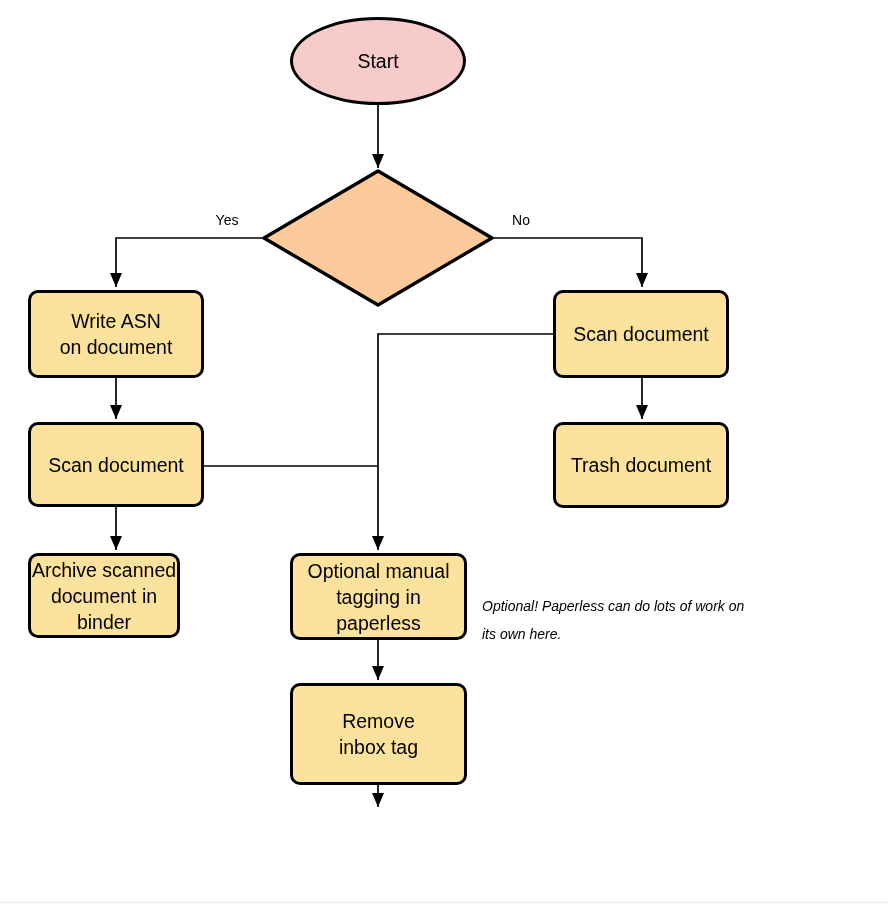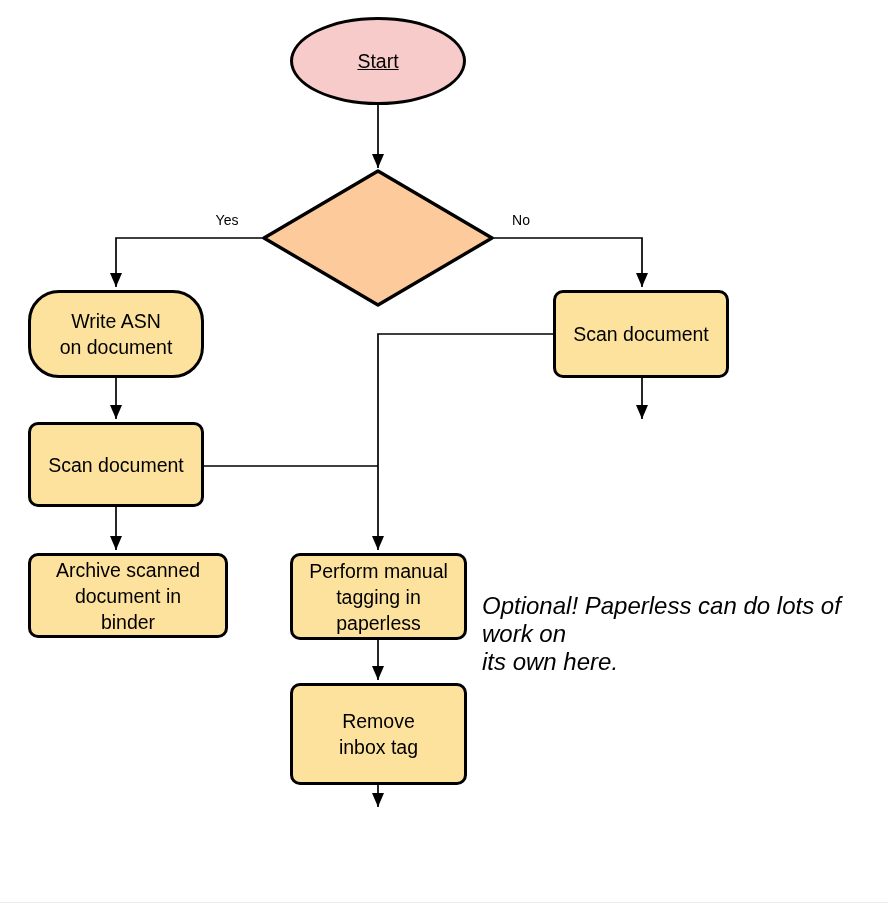--- a/index.html
+++ b/index.html
@@ -44,42 +44,41 @@
     line-height: 26px;
     white-space: pre-line;
   }
   .process {
     border: 3px solid #000000;
     border-radius: 10px;
   }
   .terminator {
     border: 3.4px solid #000000;
     border-radius: 50%;
-    text-decoration: underline;
   }
   .diamond-label {
     position: absolute;
     display: flex;
     align-items: center;
     justify-content: center;
     text-align: center;
     font-size: 19.5px;
     line-height: 25px;
     white-space: pre-line;
   }
   .edge-label {
     position: absolute;
     width: 64px;
     text-align: center;
     font-size: 14px;
     line-height: 22px;
   }
   .annotation {
     position: absolute;
-    font-size: 24px;
+    font-size: 14px;
     line-height: 28px;
     font-style: italic;
     white-space: pre-line;
     text-align: left;
   }
   .bottom-rule {
     position: absolute;
     left: 0;
     width: 888px;
     height: 1px;
@@ -111,42 +110,45 @@
 
   <div class="node terminator" style="left: 290px; top: 17px; width: 176px; height: 88px; background-color: rgb(248, 203, 203);">
     <span>Start</span>
   </div>
 
 
   <div class="edge-label" style="left:195px; top:209px;">Yes</div>
 
   <div class="edge-label" style="left:489px; top:209px;">No</div>
 
-  <div class="node process" style="left: 28px; top: 290px; width: 176px; height: 88px; background-color: rgb(253, 226, 158); border-radius: 31px;">
+  <div class="node process" style="left: 28px; top: 290px; width: 176px; height: 88px; background-color: rgb(253, 226, 158);">
     <span>Write ASN
 on document</span>
   </div>
 
   <div class="node process" style="left: 28px; top: 422px; width: 176px; height: 85px; background-color: rgb(253, 226, 158);">
     <span>Scan document</span>
   </div>
 
-  <div class="node process" style="left: 28px; top: 553px; width: 200px; height: 85px; background-color: rgb(253, 226, 158);">
+  <div class="node process" style="left: 28px; top: 553px; width: 152px; height: 85px; background-color: rgb(253, 226, 158);">
     <span>Archive scanned
 document in
 binder</span>
   </div>
 
   <div class="node process" style="left: 553px; top: 290px; width: 176px; height: 88px; background-color: rgb(253, 226, 158);">
     <span>Scan document</span>
   </div>
 
+  <div class="node process" style="left: 553px; top: 422px; width: 176px; height: 86px; background-color: rgb(253, 226, 158);">
+    <span>Trash document</span>
+  </div>
 
   <div class="node process" style="left: 290px; top: 553px; width: 177px; height: 87px; background-color: rgb(253, 226, 158);">
-    <span>Perform manual
+    <span>Optional manual
 tagging in
 paperless</span>
   </div>
 
   <div class="annotation" style="left:482px; top:592px; width:400px;">Optional! Paperless can do lots of work on
 its own here.</div>
 
   <div class="node process" style="left: 290px; top: 683px; width: 177px; height: 102px; background-color: rgb(253, 226, 158);">
     <span>Remove
 inbox tag</span>

